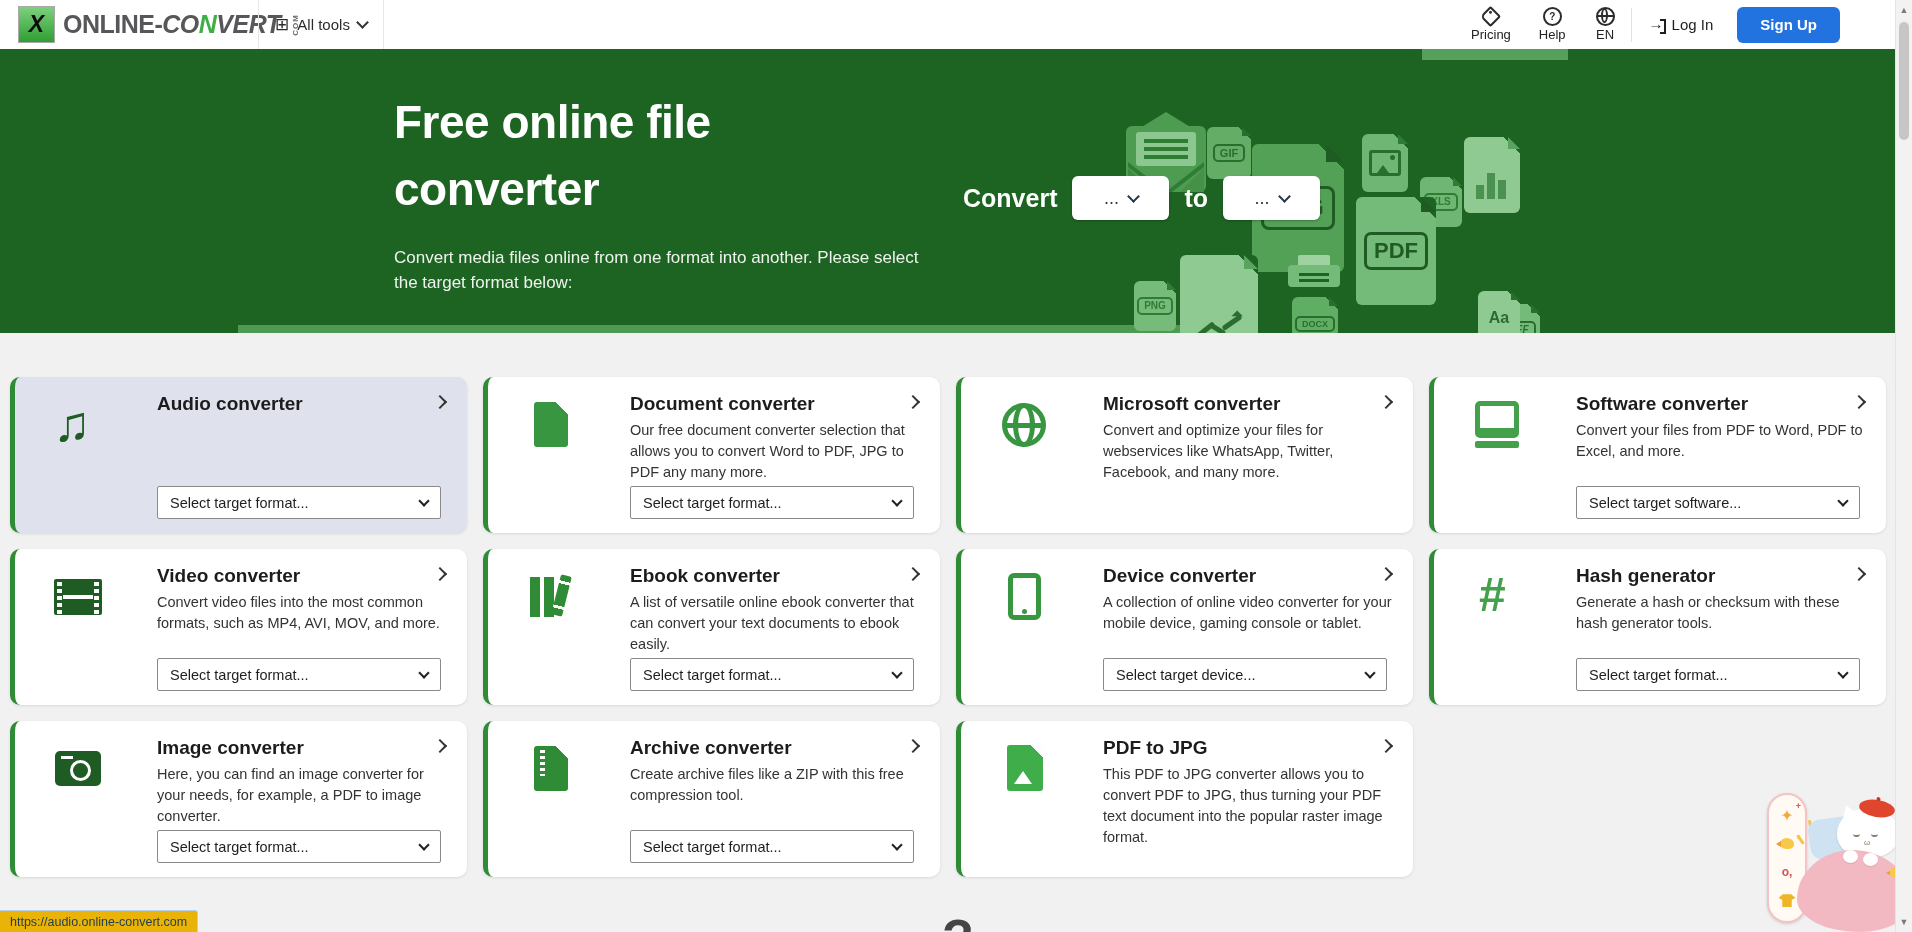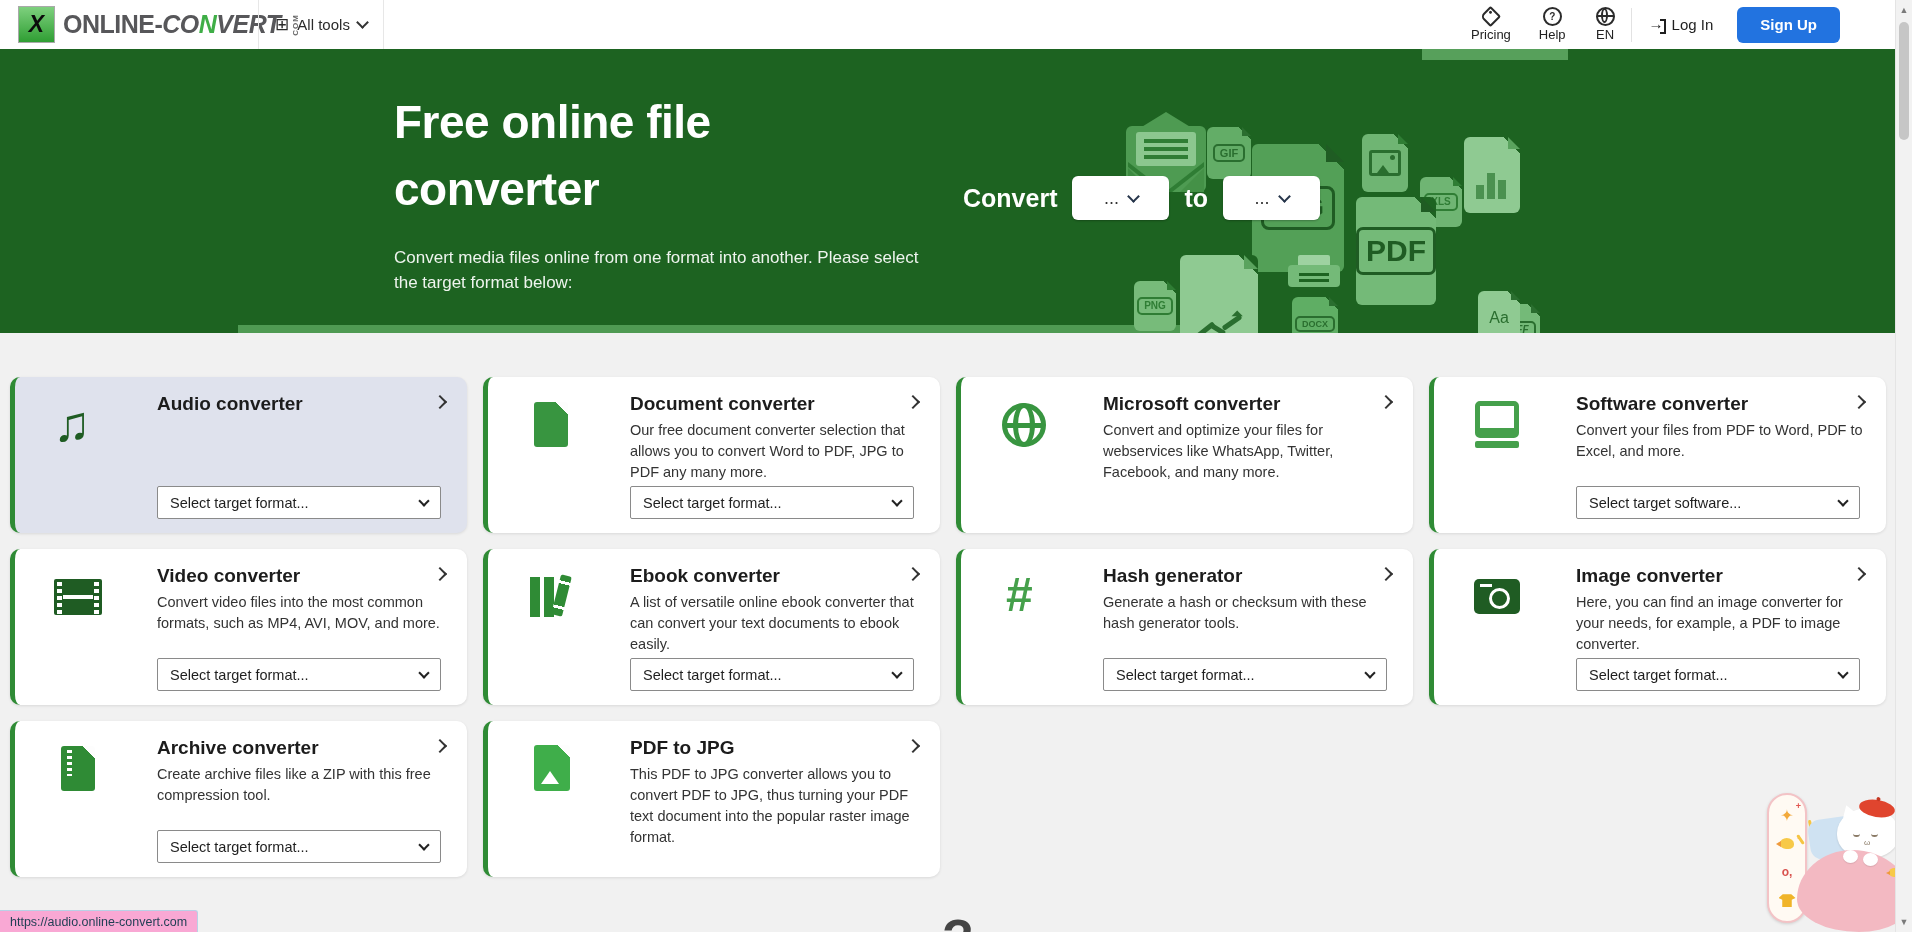--- a/index.html
+++ b/index.html
@@ -53,21 +53,21 @@
   .hero-select{width:97px;height:44px;background:#fff;border-radius:6px;display:flex;align-items:center;
     justify-content:center;gap:10px;font-size:18px;color:#333;box-shadow:0 1px 2px rgba(0,0,0,.25);cursor:pointer;}
   .hero-select .chev{border-color:#26354a;}
   
   .fbadge{position:absolute;display:flex;align-items:center;justify-content:center;border-radius:6px;
     background:linear-gradient(225deg,#1d6321 0 var(--cut,10px),var(--c) var(--cut,10px));}
   .fbadge::before{content:"";position:absolute;top:0;right:0;border-style:solid;
     border-width:0 var(--cut,10px) var(--cut,10px) 0;border-color:transparent;border-bottom-color:var(--cd);}
   .fbadge .lab{border:2px solid var(--cd);color:var(--cd);border-radius:5px;padding:0 5px;font-weight:700;
     background:transparent;line-height:1.35;}
-  .fbadge .plain{border:none;padding:0;font-weight:400;color:var(--cd);}
+  .fbadge .plain{border:none;padding:0;font-weight:700;color:var(--cd);}
   .env{position:absolute;left:1126px;top:63px;width:80px;height:88px;}
   .env .roof{position:absolute;left:14px;top:0;border-left:26px solid transparent;border-right:26px solid transparent;
     border-bottom:16px solid #4e9b52;}
   .env .body{position:absolute;left:0;top:14px;width:80px;height:66px;background:#4e9b52;border-radius:6px;}
   .env .letter{position:absolute;left:10px;top:20px;width:60px;height:34px;background:#8cc78f;border-radius:3px;
     background-image:linear-gradient(#2f7d34 0 0),linear-gradient(#2f7d34 0 0),linear-gradient(#2f7d34 0 0);
     background-size:44px 4px;background-position:8px 7px,8px 15px,8px 23px;background-repeat:no-repeat;}
   .env .flap{position:absolute;left:2px;top:44px;width:76px;height:36px;overflow:hidden;}
   .env .flap::before{content:"";position:absolute;left:-8px;top:4px;width:92px;height:60px;background:#3c8a41;
     transform:rotate(45deg);transform-origin:0 0;}
@@ -137,21 +137,21 @@
   .ci-zip-icon::after{left:20px;top:9px;width:5px;height:26px;
     background:repeating-linear-gradient(#fff 0 3px,transparent 3px 6px);}
   .ci-pdf-word-icon::before{left:14px;top:4px;width:36px;height:46px;border-radius:3px;
     background:linear-gradient(225deg,#fdfdfd 0 9px,#389540 9px);}
   .ci-pdf-word-icon::after{content:"W";color:#fff;font-weight:800;font-size:19px;left:21px;top:26px;}
   .ci-pdf-jpg-icon::before{left:14px;top:4px;width:36px;height:46px;border-radius:3px;
     background:linear-gradient(225deg,#fdfdfd 0 9px,#3fae4a 9px);}
   .ci-pdf-jpg-icon::after{left:21px;top:30px;border-left:9px solid transparent;border-right:9px solid transparent;
     border-bottom:13px solid #fff;}
   
-  .statusbar{position:absolute;left:0;bottom:0;height:21px;background:#f9a8d4;border:1px solid #b9d1e6;border-left:none;
+  .statusbar{position:absolute;left:0;bottom:0;height:21px;background:#eab308;border:1px solid #b9d1e6;border-left:none;
     border-bottom:none;border-radius:0 3px 0 0;display:flex;align-items:center;padding:0 10px;font-size:12.5px;
     color:#1d3d52;z-index:40;}
   .q-peek{position:absolute;left:938px;top:908px;width:40px;font-size:52px;font-weight:700;color:#454545;z-index:3;text-align:center;}
   .scrollbar{position:absolute;right:0;top:0;width:16px;height:932px;background:#f2f2f2;border-left:1px solid #e4e4e4;z-index:60;}
   .sb-arrow{position:absolute;left:0;width:16px;text-align:center;font-size:9px;color:#7a7a7a;}
   .sb-thumb{position:absolute;left:3px;top:22px;width:10px;height:118px;background:#c6c6c6;border-radius:5px;}
   
   .sticker{position:absolute;z-index:50;}
   .stk-pill{position:absolute;left:1767px;top:793px;width:40px;height:130px;background:#fffaf3;border:2px solid #f3c3c6;
     border-radius:21px;box-shadow:0 1px 3px rgba(0,0,0,.15);display:flex;flex-direction:column;align-items:center;
@@ -271,21 +271,21 @@
         </div>
       <div class="fbadge" style="--c:#6fb573;--cd:#2f7d34;--cut:9px;left:1420px;top:128px;width:42px;height:50px;">
           <span class="lab" style="font-size:10px;">XLS</span>
         </div>
       <div class="fbadge bars" style="--c:#8fca92;--cd:#5aa35e;--cut:12px;left:1464px;top:88px;width:56px;height:76px;">
           <span style="left:12px;height:14px;"></span>
           <span style="left:23px;height:26px;"></span>
           <span style="left:34px;height:19px;"></span>
         </div>
       <div class="fbadge" style="--c:#74ba78;--cd:#1f5c23;--cut:15px;left:1356px;top:148px;width:80px;height:108px;">
-          <span class="lab" style="font-size:30px;border-width:3px;border-radius:7px;padding:1px 7px;">PDF</span>
+          <span class="lab" style="font-size:22px;border-width:3px;border-radius:7px;padding:1px 7px;">PDF</span>
         </div>
       <div class="printer">
           <span class="top"></span>
           <span class="base"></span>
         </div>
       <div class="fbadge linechart" style="--c:#8fca92;--cd:#5aa35e;--cut:14px;left:1180px;top:206px;width:78px;height:100px;">
           <span class="zig">
             <i></i>
             <i></i>
             <i></i>
@@ -362,20 +362,30 @@
       <span class="ci ci-books-icon"></span>
       <h3 class="card-title">Ebook converter</h3>
       <p class="card-desc">A list of versatile online ebook converter that can convert your text documents to ebook easily.</p>
       <span class="card-chev"></span>
       <div class="select">
         <span class="sel-val">Select target format...</span>
         <span class="chev"></span>
       </div>
     </div>
 
+    <div class="card">
+      <span class="ci ci-tablet-icon"></span>
+      <h3 class="card-title">Device converter</h3>
+      <p class="card-desc">A collection of online video converter for your mobile device, gaming console or tablet.</p>
+      <span class="card-chev"></span>
+      <div class="select">
+        <span class="sel-val">Select target device...</span>
+        <span class="chev"></span>
+      </div>
+    </div>
 
     <div class="card">
       <span class="ci ci-hash-icon"></span>
       <h3 class="card-title">Hash generator</h3>
       <p class="card-desc">Generate a hash or checksum with these hash generator tools.</p>
       <span class="card-chev"></span>
       <div class="select">
         <span class="sel-val">Select target format...</span>
         <span class="chev"></span>
       </div>

